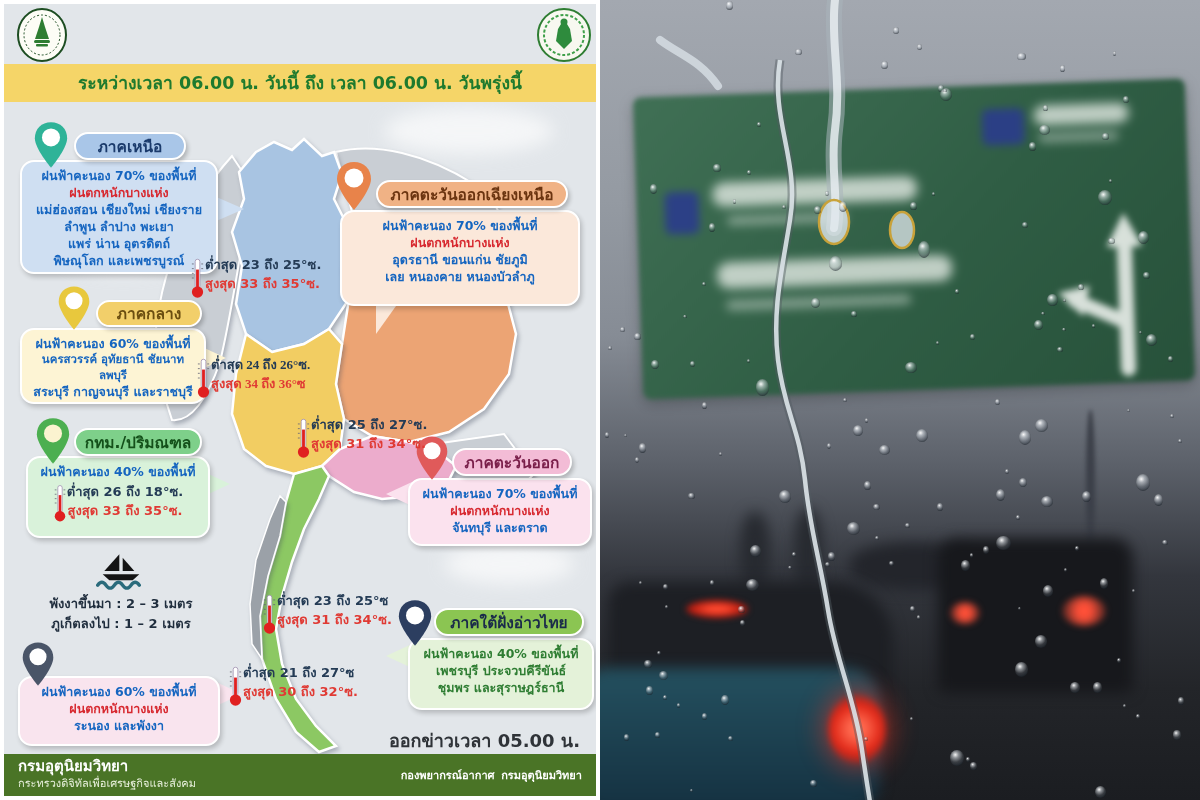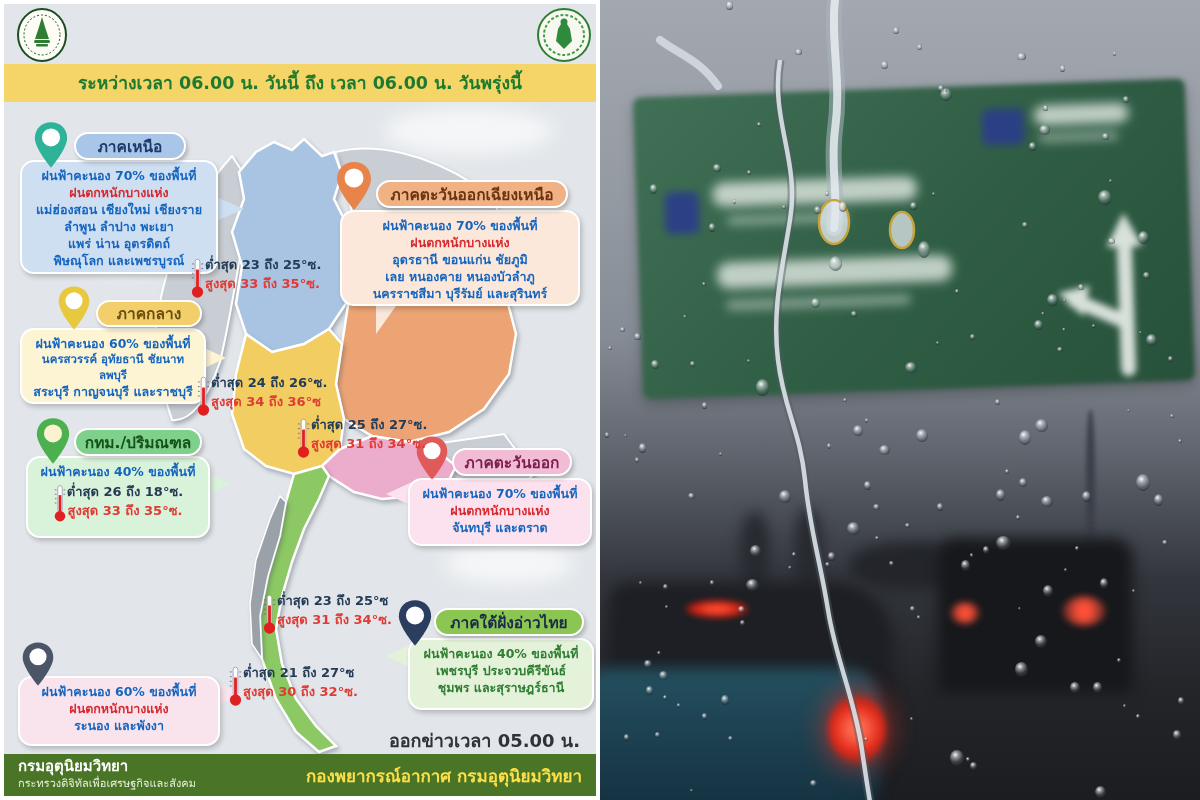--- a/index.html
+++ b/index.html
@@ -40,21 +40,21 @@
 
   .wave { position:absolute; z-index:6; text-align:center; }
   .wave-text { color:#1f2d3d; font-weight:bold; font-size:13px; line-height:1.5; white-space:nowrap; }
 
   .release { position:absolute; right:16px; top:722px; z-index:6; font-size:18px; font-weight:bold; color:#2f3338; }
 
   .footer { position:absolute; left:0; top:750px; width:592px; height:42px; background:#4a7426;
     display:flex; align-items:center; justify-content:space-between; padding:0 14px; z-index:10; }
   .f-dept { color:#fff; font-weight:bold; font-size:15px; line-height:1.1; }
   .f-ministry { color:#e8f0dc; font-size:11px; }
-  .f-division { color:#fde047; font-weight:bold; font-size:17px; }
+  .f-division { color:#ffffff; font-weight:bold; font-size:11px;font-family:Liberation Mono, monospace; }
 
   
   .right-panel { position:absolute; left:600px; top:0; width:600px; height:800px; overflow:hidden;
     background:linear-gradient(180deg,#a3a8b0 0%,#949aa2 25%,#868c95 42%,#5c616a 58%,#33363d 72%,#232529 86%,#1b1d21 100%); }
   .sign { position:absolute; left:38px; top:88px; width:552px; height:302px;
     background:linear-gradient(135deg,#407055 0%,#2f5d44 55%,#27513a 100%);
     border-radius:8px; transform:rotate(-2deg); filter:blur(2.5px);
     box-shadow:0 4px 14px rgba(0,0,0,.25); }
   .sign-bar { position:absolute; background:#e9efe9; border-radius:12px; filter:blur(5px); opacity:.78; }
   .sign-bar.small { opacity:.45; filter:blur(4px); }
@@ -141,21 +141,20 @@
           <path d="M20,2 C10,2 3,9 3,19 C3,30 20,50 20,50 C20,50 37,30 37,19 C37,9 30,2 20,2 Z" fill="#e8834a"></path>
           <circle cx="20" cy="18" r="9.5" fill="#fff"></circle>
         </svg>
     </div>
     <div class="pill" style="left:372px;top:176px;width:192px;height:28px;background:#f0b285;color:#6b3410;">ภาคตะวันออกเฉียงเหนือ</div>
     <div class="bubble" style="left:336px;top:206px;width:240px;height:96px;background:#fbe8da;">
       <div class="rain-line">ฝนฟ้าคะนอง 70% ของพื้นที่</div>
       <div class="heavy-line">ฝนตกหนักบางแห่ง</div>
       <div class="prov-line">อุดรธานี ขอนแก่น ชัยภูมิ</div>
       <div class="prov-line">เลย หนองคาย หนองบัวลำภู</div>
-      <div class="prov-line">นครราชสีมา บุรีรัมย์ และสุรินทร์</div>
     </div>
 
     <div class="tail" style="left:196px;top:342px;border-width:12px 0 12px 26px;border-color:transparent transparent transparent #fdf4d4;"></div>
     <div class="pin" style="left:52px;top:280px;">
       <svg width="36" height="48" viewBox="0 0 40 52">
           <path d="M20,2 C10,2 3,9 3,19 C3,30 20,50 20,50 C20,50 37,30 37,19 C37,9 30,2 20,2 Z" fill="#e8c83d"></path>
           <circle cx="20" cy="18" r="9.5" fill="#fff"></circle>
         </svg>
     </div>
     <div class="pill" style="left:92px;top:296px;width:106px;height:27px;background:#f2cf6a;color:#6b4e10;">ภาคกลาง</div>
@@ -235,21 +234,21 @@
           <rect x="5.5" y="2" width="5" height="31" rx="2.5" fill="#fff" stroke="#98a" stroke-width="0.8"></rect>
           <rect x="6.5" y="13" width="3" height="21" fill="#e02020"></rect>
           <circle cx="8" cy="37" r="6" fill="#e02020"></circle>
           <path d="M2,7 h2 M2,12 h2 M2,17 h2 M2,22 h2 M12,7 h2 M12,12 h2" stroke="#667" stroke-width="0.9"></path>
         </svg>
       <div class="temp-lines">
           <div class="tmin">ต่ำสุด 23 ถึง 25°ซ.</div>
           <div class="tmax">สูงสุด 33 ถึง 35°ซ.</div>
         </div>
     </div>
-    <div class="temp" style="left:192px;top:370px;">
+    <div class="temp" style="left:192px;top:352px;font-family:Liberation Serif, serif;">
       <svg width="15" height="44" viewBox="0 0 16 44">
           <rect x="5.5" y="2" width="5" height="31" rx="2.5" fill="#fff" stroke="#98a" stroke-width="0.8"></rect>
           <rect x="6.5" y="13" width="3" height="21" fill="#e02020"></rect>
           <circle cx="8" cy="37" r="6" fill="#e02020"></circle>
           <path d="M2,7 h2 M2,12 h2 M2,17 h2 M2,22 h2 M12,7 h2 M12,12 h2" stroke="#667" stroke-width="0.9"></path>
         </svg>
       <div class="temp-lines">
           <div class="tmin">ต่ำสุด 24 ถึง 26°ซ.</div>
           <div class="tmax">สูงสุด 34 ถึง 36°ซ</div>
         </div>
@@ -284,20 +283,30 @@
           <rect x="6.5" y="13" width="3" height="21" fill="#e02020"></rect>
           <circle cx="8" cy="37" r="6" fill="#e02020"></circle>
           <path d="M2,7 h2 M2,12 h2 M2,17 h2 M2,22 h2 M12,7 h2 M12,12 h2" stroke="#667" stroke-width="0.9"></path>
         </svg>
       <div class="temp-lines">
           <div class="tmin">ต่ำสุด 21 ถึง 27°ซ</div>
           <div class="tmax">สูงสุด 30 ถึง 32°ซ.</div>
         </div>
     </div>
 
+    <div class="wave" style="left:12px;top:548px;width:210px;">
+      <svg width="50" height="38" viewBox="0 0 60 44">
+          <path d="M28,2 L28,22 L10,22 Z" fill="#141414"></path>
+          <path d="M32,6 L32,22 L46,22 Z" fill="#141414"></path>
+          <path d="M8,26 L52,26 L44,33 L16,33 Z" fill="#141414"></path>
+          <path d="M2,39 q5,-7 10,0 q5,7 10,0 q5,-7 10,0 q5,7 10,0 q5,-7 10,0" stroke="#2a6b7c" stroke-width="4" fill="none" stroke-linecap="round"></path>
+        </svg>
+      <div class="wave-text">พังงาขึ้นมา : 2 – 3 เมตร</div>
+      <div class="wave-text">ภูเก็ตลงไป : 1 – 2 เมตร</div>
+    </div>
 
     <div class="release">ออกข่าวเวลา 05.00 น.</div>
 
     <div class="footer">
       <div>
         <div class="f-dept">กรมอุตุนิยมวิทยา</div>
         <div class="f-ministry">กระทรวงดิจิทัลเพื่อเศรษฐกิจและสังคม</div>
       </div>
       <div class="f-division">กองพยากรณ์อากาศ กรมอุตุนิยมวิทยา</div>
     </div>

